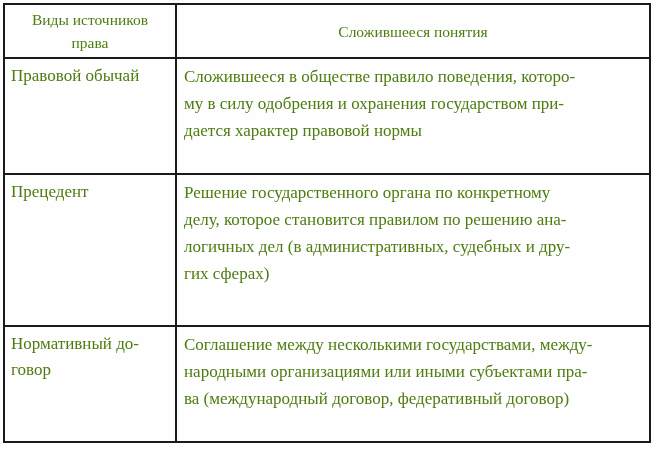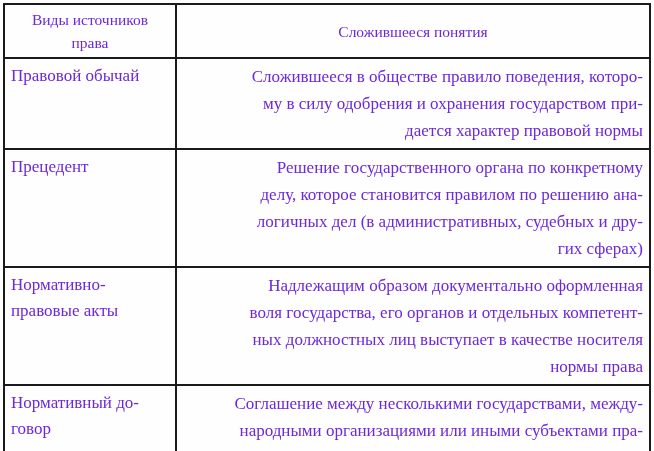--- a/index.html
+++ b/index.html
@@ -6,21 +6,21 @@
     margin: 0;
     padding: 0;
     background: #ffffff;
   }
   .page {
     position: relative;
     width: 654px;
     height: 451px;
     background: #fefefe;
     font-family: "Liberation Serif", "DejaVu Serif", serif;
-    color: #6d28d9;
+    color: #4d7c0f;
     overflow: hidden;
   }
   table.law-table {
     position: absolute;
     left: 3px;
     top: 3px;
     width: 646px;
     height: 440px;
     border-collapse: collapse;
     table-layout: fixed;
@@ -50,21 +50,21 @@
   }
   td.term-cell {
     vertical-align: top;
     text-align: left;
     font-size: 17px;
     line-height: 26px;
     padding: 4px 4px 4px 6px;
   }
   td.definition-cell {
     vertical-align: top;
-    text-align: right;
+    text-align: left;
     font-size: 17px;
     line-height: 27px;
     padding: 4px 6px 4px 7px;
   }
 </style>
 </head>
 <body>
 
 <div class="page">
   <table class="law-table">
@@ -86,28 +86,20 @@
 му в силу одобрения и охранения государством при-
 дается характер правовой нормы</td>
       </tr>
       <tr class="row-precedent">
         <td class="term-cell">Прецедент</td>
         <td class="definition-cell">Решение государственного органа по конкретному
 делу, которое становится правилом по решению ана-
 логичных дел (в административных, судебных и дру-
 гих сферах)</td>
       </tr>
-      <tr class="row-acts">
-        <td class="term-cell">Нормативно-
-правовые акты</td>
-        <td class="definition-cell">Надлежащим образом документально оформленная
-воля государства, его органов и отдельных компетент-
-ных должностных лиц выступает в качестве носителя
-нормы права</td>
-      </tr>
       <tr class="row-treaty">
         <td class="term-cell">Нормативный до-
 говор</td>
         <td class="definition-cell">Соглашение между несколькими государствами, между-
 народными организациями или иными субъектами пра-
 ва (международный договор, федеративный договор)</td>
       </tr>
     </tbody>
   </table>
 </div>

